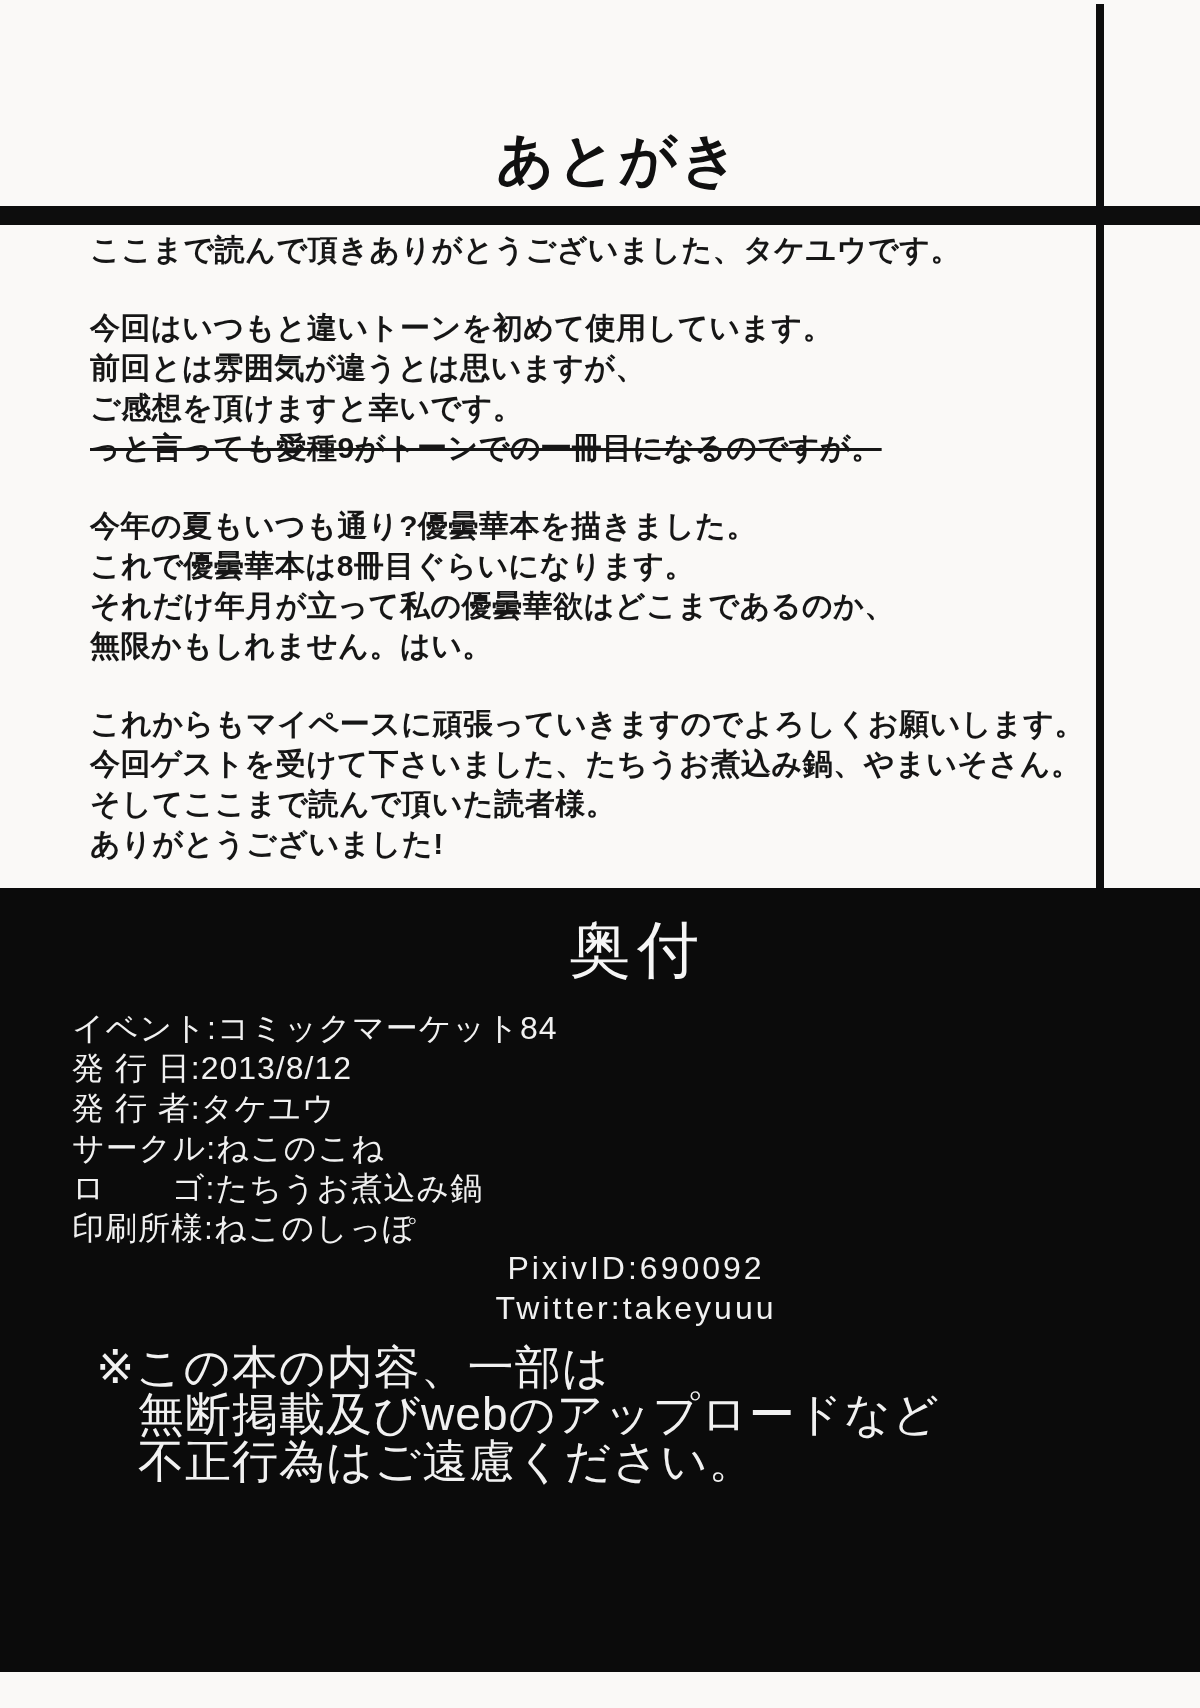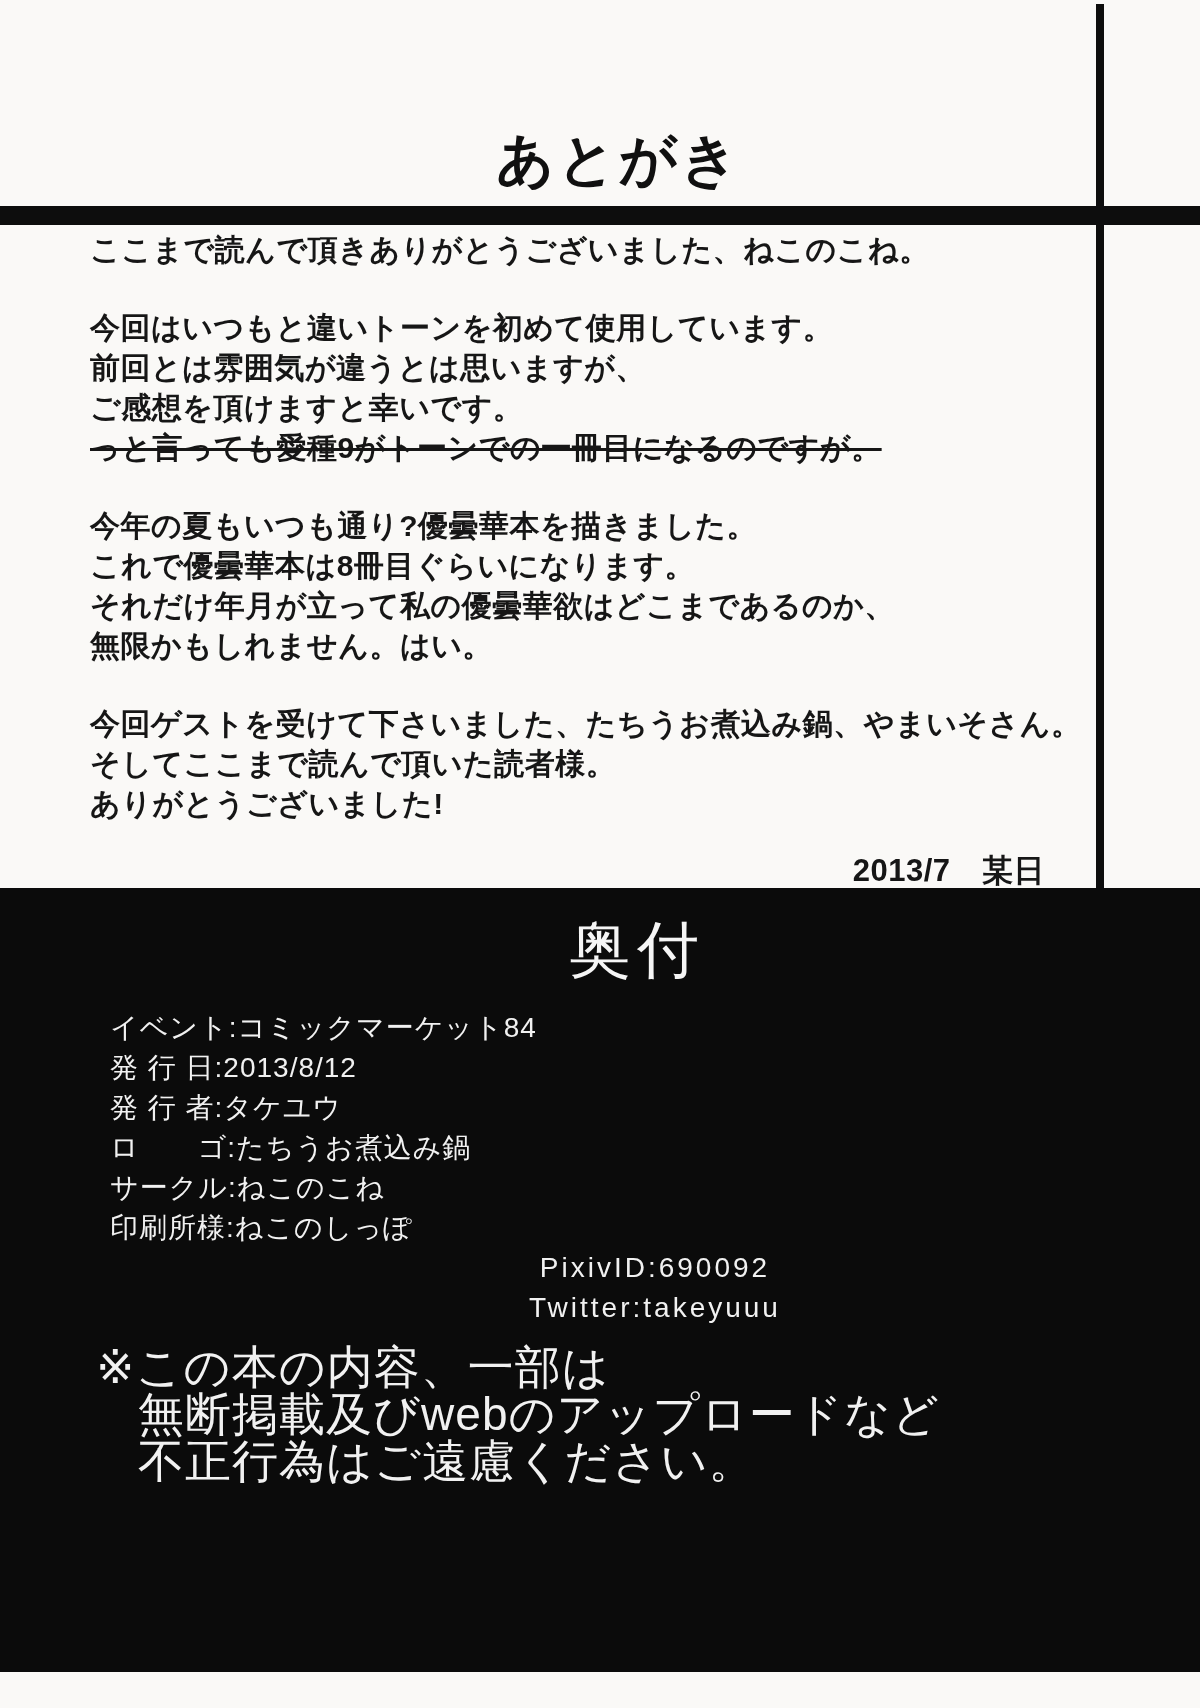--- a/index.html
+++ b/index.html
@@ -62,22 +62,22 @@
     margin:0;
     padding-top:20px;
     text-align:center;
     transform:translateX(37px);
     font-size:62px;font-weight:normal;
     letter-spacing:6px;
     color:#f5f5f5;
   }
   .colophon-rows{
     margin-top:16px;
-    padding-left:110px;
-    font-size:28px;line-height:40px;
+    padding-left:72px;
+    font-size:32px;line-height:40px;
     font-weight:normal;
     letter-spacing:1px;
   }
   .colophon-rows .row{white-space:nowrap;}
   .colophon-rows .row.latin{letter-spacing:3px;text-align:center;}
   .colophon-notice{
     margin-top:16px;
     padding-left:96px;
     font-size:46px;line-height:47px;
     letter-spacing:1px;
@@ -90,52 +90,53 @@
 
 <div class="page">
 
   <div class="afterword">
     <div class="afterword-title">あとがき</div>
     <div class="title-rule"></div>
     <div class="edge-rule"></div>
 
     <div class="afterword-body">
       <div class="para">
-        <div class="line">ここまで読んで頂きありがとうございました、ねこのこね。</div>
+        <div class="line">ここまで読んで頂きありがとうございました、タケユウです。</div>
       </div>
       <div class="para">
         <div class="line">今回はいつもと違いトーンを初めて使用しています。</div>
         <div class="line">前回とは雰囲気が違うとは思いますが、</div>
         <div class="line">ご感想を頂けますと幸いです。</div>
         <div class="line strike">っと言っても愛種9がトーンでの一冊目になるのですが。</div>
       </div>
       <div class="para">
         <div class="line">今年の夏もいつも通り?優曇華本を描きました。</div>
         <div class="line">これで優曇華本は8冊目ぐらいになります。</div>
         <div class="line">それだけ年月が立って私の優曇華欲はどこまであるのか、</div>
         <div class="line">無限かもしれません。はい。</div>
       </div>
       <div class="para">
+        <div class="line">これからもマイペースに頑張っていきますのでよろしくお願いします。</div>
         <div class="line">今回ゲストを受けて下さいました、たちうお煮込み鍋、やまいそさん。</div>
         <div class="line">そしてここまで読んで頂いた読者様。</div>
         <div class="line">ありがとうございました!</div>
       </div>
       <div class="afterword-date">2013/7　某日</div>
     </div>
   </div>
 
   <div class="colophon">
     <div class="colophon-title">奥付</div>
 
     <div class="colophon-rows">
       <div class="row">イベント:コミックマーケット84</div>
       <div class="row">発 行 日:2013/8/12</div>
       <div class="row">発 行 者:タケユウ</div>
+      <div class="row">サークル:ねこのこね</div>
       <div class="row">ロ　　ゴ:たちうお煮込み鍋</div>
-      <div class="row">サークル:ねこのこね</div>
       <div class="row">印刷所様:ねこのしっぽ</div>
       <div class="row latin">PixivID:690092</div>
       <div class="row latin">Twitter:takeyuuu</div>
     </div>
 
     <div class="colophon-notice">
       <div class="notice-line">※この本の内容、一部は</div>
       <div class="notice-line indent">無断掲載及びwebのアップロードなど</div>
       <div class="notice-line indent">不正行為はご遠慮ください。</div>
     </div>

